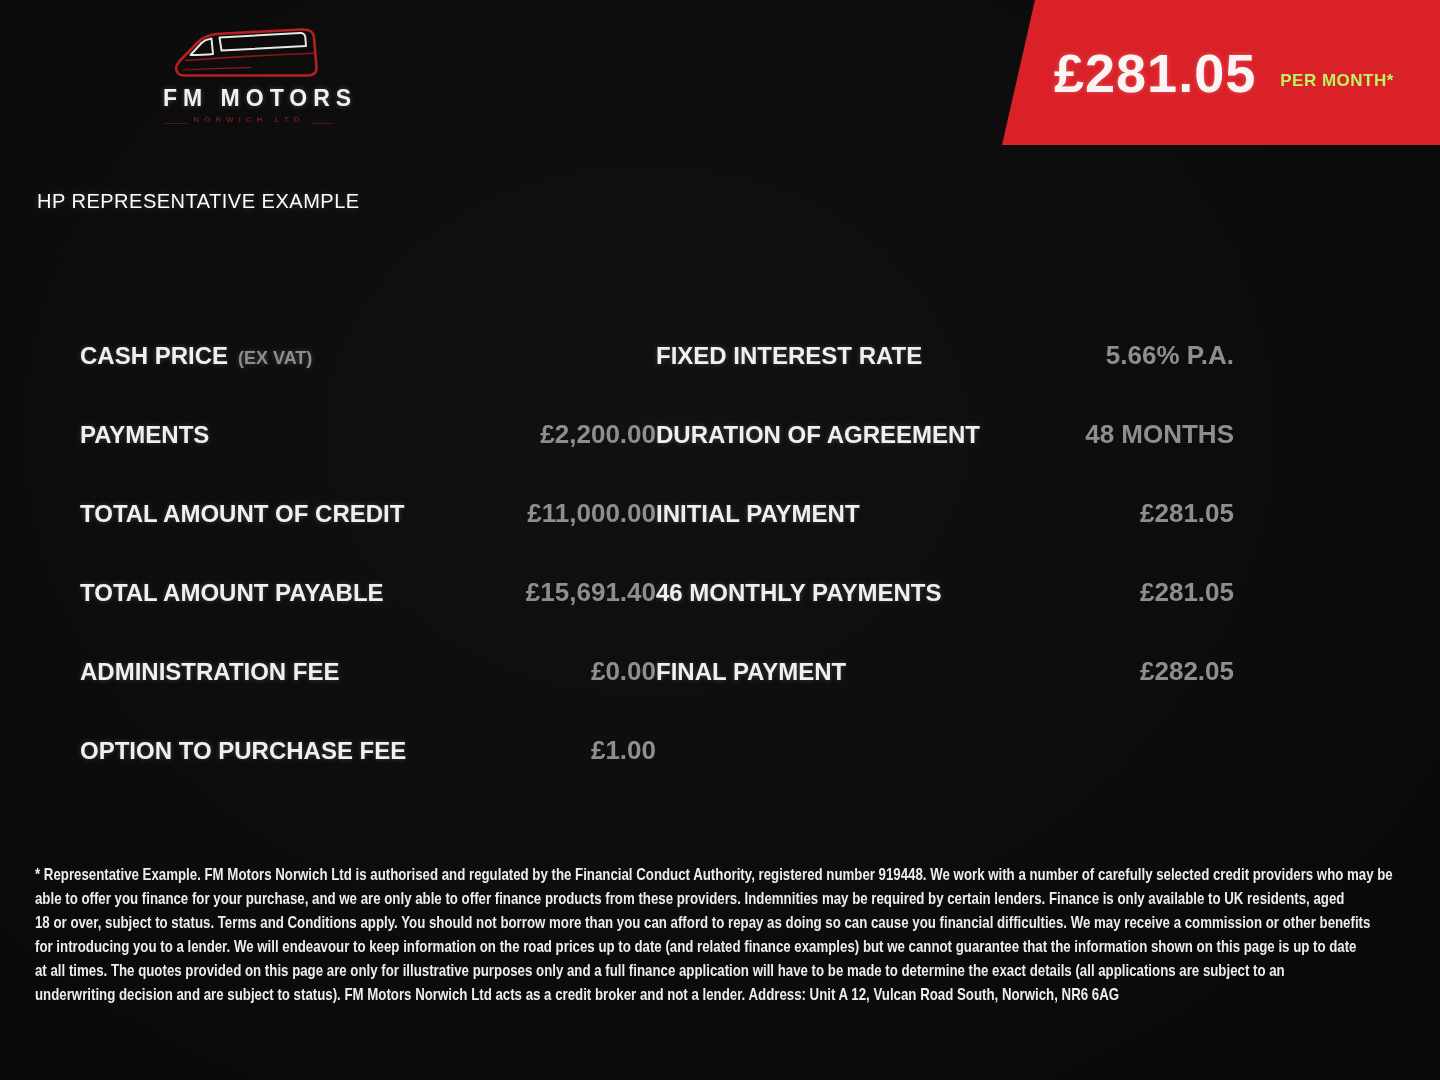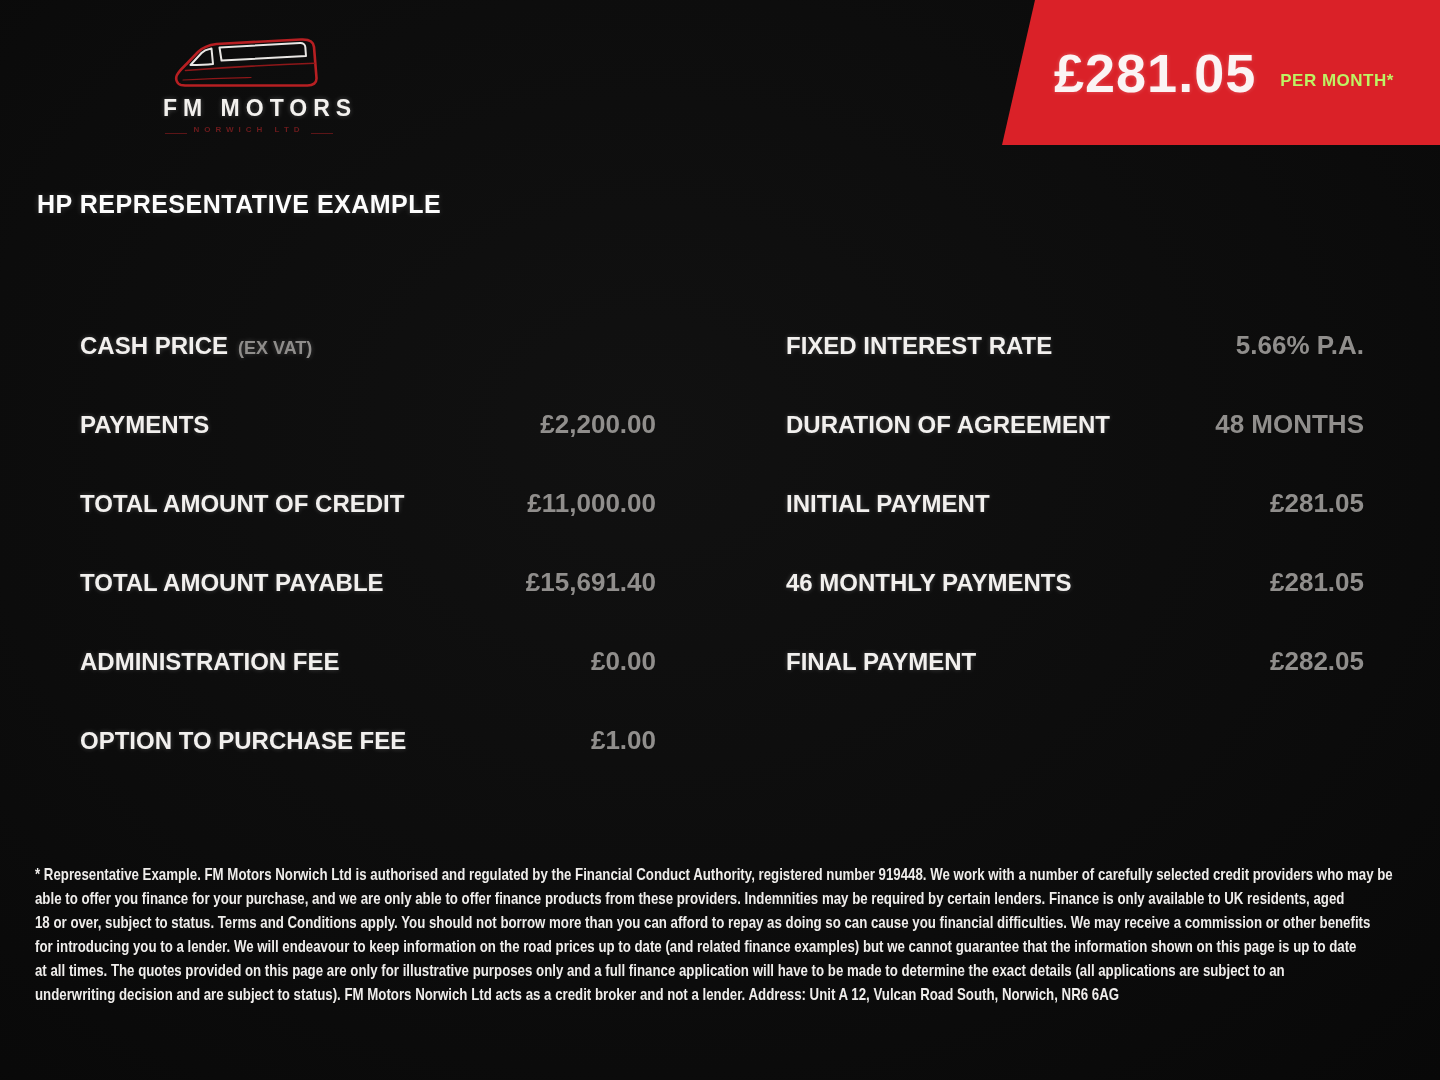--- a/index.html
+++ b/index.html
@@ -17,42 +17,42 @@
   }
   .banner-price{
     color:#fbf4f4;font-size:54px;font-weight:bold;letter-spacing:1px;
     text-shadow:0 0 4px rgba(255,255,255,.25);
   }
   .banner-suffix{
     color:#bef264;font-size:17px;font-weight:bold;letter-spacing:.5px;
     margin-left:24px;margin-top:16px;
   }
   
-  .logo{position:absolute;left:163px;top:36px;width:172px;text-align:center;}
+  .logo{position:absolute;left:163px;top:26px;width:172px;text-align:center;}
   .logo svg{display:block;margin:0 auto;}
   .logo-name{
     color:#f3f1ee;font-size:23px;font-weight:bold;letter-spacing:6px;
     margin-top:1px;white-space:nowrap;text-shadow:0 0 5px rgba(255,255,255,.25);
   }
   .logo-sub{
     color:#6e1b1d;font-size:8px;font-weight:bold;letter-spacing:5px;
     margin-top:3px;white-space:nowrap;
     display:flex;align-items:flex-end;justify-content:center;gap:6px;
   }
   .logo-sub .dash{display:inline-block;width:22px;height:1px;background:#5c1517;}
   
   .heading{
     position:absolute;left:37px;top:190px;
-    color:#fdfdfd;font-size:25px;font-weight:bold;letter-spacing:.5px;
+    color:#fdfdfd;font-size:20px;font-weight:normal;letter-spacing:.5px;
     text-shadow:0 0 6px rgba(255,255,255,.2);white-space:nowrap;
   }
   
   .fin-table{
-    position:absolute;left:80px;top:306px;width:1284px;
-    display:grid;grid-template-columns:576px 578px;column-gap:130px;
+    position:absolute;left:80px;top:316px;width:1284px;
+    display:grid;grid-template-columns:576px 578px;
   }
   .fin-col{display:flex;flex-direction:column;}
   .fin-row{height:79px;display:flex;align-items:center;justify-content:space-between;}
   .fin-label{
     color:#f2f0ee;font-size:24px;font-weight:bold;white-space:nowrap;
     text-shadow:0 0 5px rgba(255,255,255,.22);display:flex;align-items:baseline;
   }
   .fin-note{color:#8f8d8b;font-size:18px;font-weight:bold;margin-left:10px;}
   .fin-value{color:#908e8c;font-size:26px;font-weight:bold;white-space:nowrap;}
   

